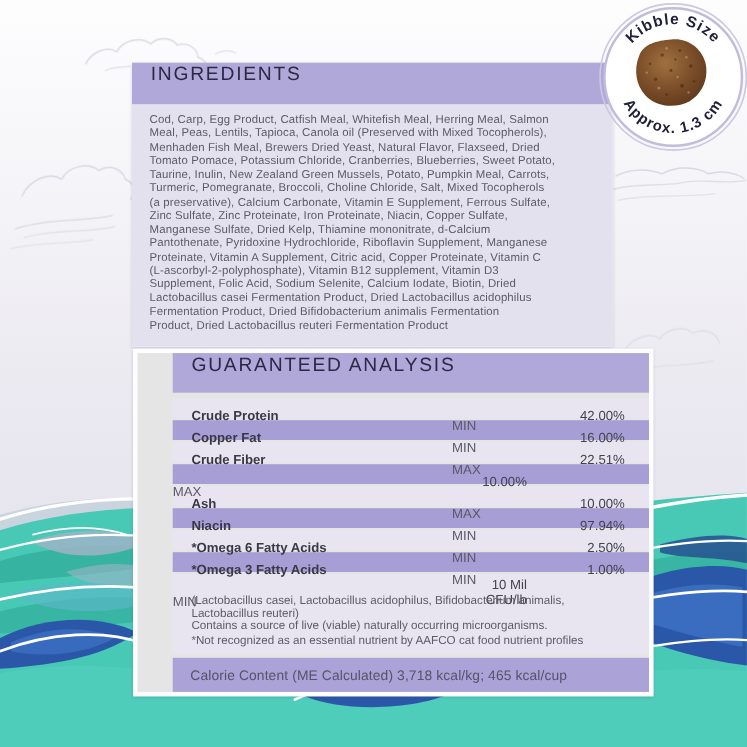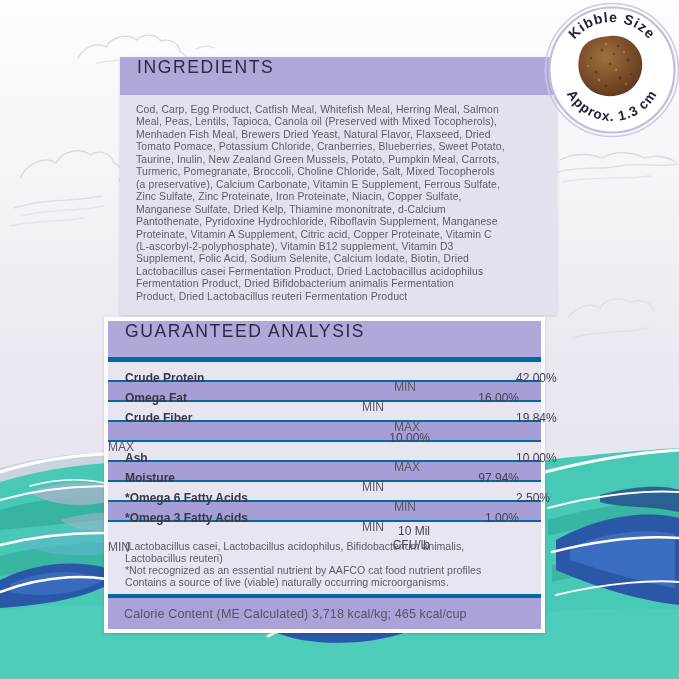--- a/index.html
+++ b/index.html
@@ -18,34 +18,35 @@
     background:#b1a8da;color:#2b2946;
     font-size:17.5px;font-weight:400;letter-spacing:1.6px;
     height:38px;display:flex;align-items:flex-start;padding-left:17px;
   }
   #ingredients-body{
     background:#e4e1ee;color:#5d5a69;
     font-size:10.4px;line-height:12.45px;letter-spacing:.12px;
     padding:9px 14px 12px 16px;white-space:pre-line;
   }
   #analysis-panel{
-    left:104px;top:317px;width:433px;
-    border:4px solid #fdfcff;background:#0369a1;
+    left:121px;top:317px;width:433px;
+    border:4px solid #fdfcff;background:#e5e5e5;
     box-shadow:0 1px 3px rgba(40,35,80,.18);
+    padding-left:32px;
   }
   #analysis-panel .panel-header{height:36px;margin-bottom:5px;}
   .ga-row{
     display:grid;grid-template-columns:254px 90px auto;
     align-items:center;height:17.5px;margin-bottom:2.5px;
     font-size:12px;
   }
   .ga-row .lbl{padding-left:17px;font-weight:700;color:#3b3846;}
   .ga-row .basis{color:#5b5864;margin-top:18px;}
   .ga-row .val{text-align:right;padding-right:22px;color:#454250;}
-  .row-light{background:#e8e5f1;gap:32px;}
+  .row-light{background:#e8e5f1;}
   .row-dark{background:#a79ed5;}
   #micro-block{background:#e8e5f1;padding-bottom:6px;margin-bottom:4px;}
   #micro-block .ga-row{height:19px;margin-bottom:0;background:transparent;}
   .footnote{
     margin:0;padding:0 18px 0 17px;color:#5d5a69;
     font-size:10.6px;line-height:11.6px;white-space:pre-line;
   }
   .footnote.spaced{margin-top:1px;}
   #calorie-bar{
     background:#aba2d8;color:#56536a;
@@ -145,40 +146,40 @@
   <div class="panel-header">
     <span>GUARANTEED ANALYSIS</span>
   </div>
 
   <div class="ga-row row-light">
     <span class="lbl">Crude Protein</span>
     <span class="basis">MIN</span>
     <span class="val">42.00%</span>
   </div>
   <div class="ga-row row-dark">
-    <span class="lbl">Omega Fat</span>
+    <span class="lbl">Copper Fat</span>
     <span class="basis">MIN</span>
     <span class="val">16.00%</span>
   </div>
   <div class="ga-row row-light">
     <span class="lbl">Crude Fiber</span>
     <span class="basis">MAX</span>
-    <span class="val">19.84%</span>
+    <span class="val">22.51%</span>
   </div>
   <div class="ga-row row-dark">
     <span class="basis">MAX</span>
     <span class="val">10.00%</span>
   </div>
   <div class="ga-row row-light">
     <span class="lbl">Ash</span>
     <span class="basis">MAX</span>
     <span class="val">10.00%</span>
   </div>
   <div class="ga-row row-dark">
-    <span class="lbl">Moisture</span>
+    <span class="lbl">Niacin</span>
     <span class="basis">MIN</span>
     <span class="val">97.94%</span>
   </div>
   <div class="ga-row row-light">
     <span class="lbl">*Omega 6 Fatty Acids</span>
     <span class="basis">MIN</span>
     <span class="val">2.50%</span>
   </div>
   <div class="ga-row row-dark">
     <span class="lbl">*Omega 3 Fatty Acids</span>
@@ -186,22 +187,22 @@
     <span class="val">1.00%</span>
   </div>
 
   <div id="micro-block">
     <div class="ga-row">
       <span class="basis">MIN</span>
       <span class="val">10 Mil CFU/lb</span>
     </div>
     <p class="footnote">(Lactobacillus casei, Lactobacillus acidophilus, Bifidobacterium animalis,
 Lactobacillus reuteri)</p>
+    <p class="footnote">Contains a source of live (viable) naturally occurring microorganisms.</p>
     <p class="footnote spaced">*Not recognized as an essential nutrient by AAFCO cat food nutrient profiles</p>
-    <p class="footnote">Contains a source of live (viable) naturally occurring microorganisms.</p>
   </div>
 
   <div id="calorie-bar">
     <span>Calorie Content (ME Calculated) 3,718 kcal/kg; 465 kcal/cup</span>
   </div>
 </div>
 
 <svg id="kibble-badge" width="152" height="152" viewBox="0 0 152 152">
   <defs>
     <radialGradient id="kibbleGrad" cx="42%" cy="36%" r="70%">

